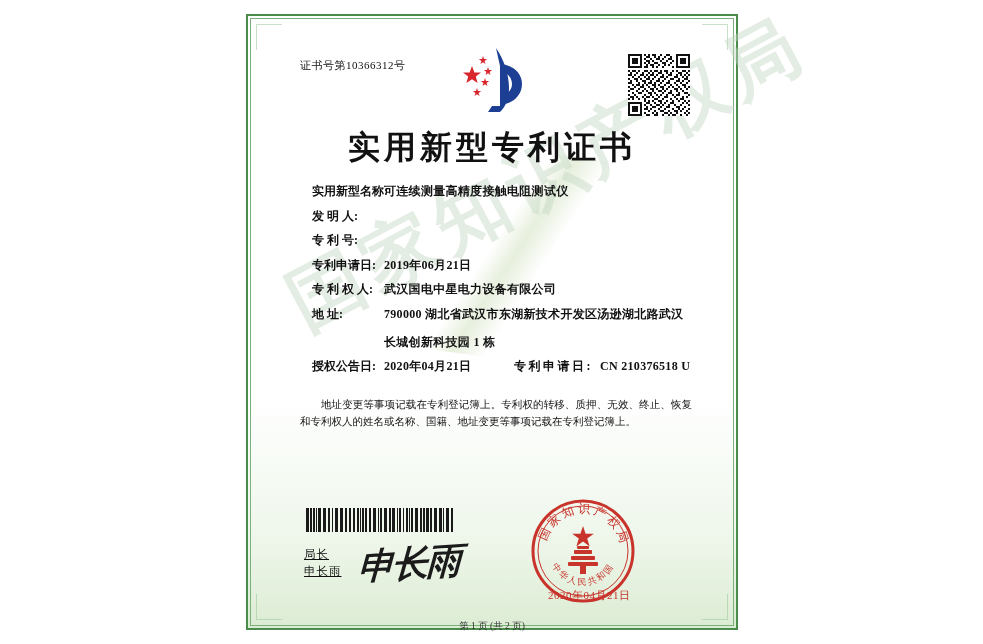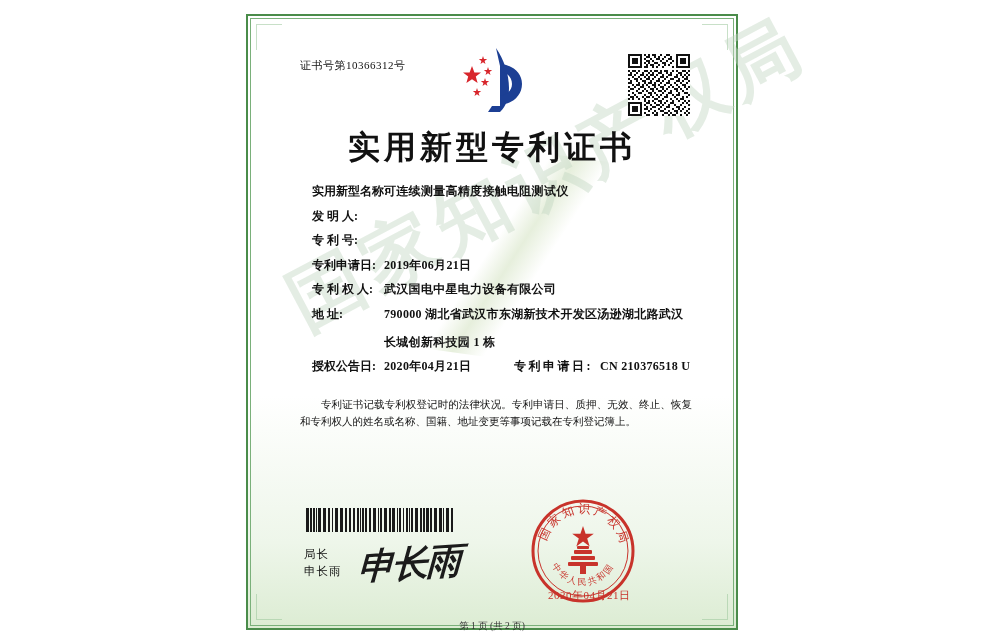--- a/index.html
+++ b/index.html
@@ -160,21 +160,21 @@
   .barcode i { display: block; background: #1a1a1a; height: 100%; }
 
   
   .sign-block {
     position: absolute;
     left: 304px; top: 546px;
     font-size: 11.5px;
     line-height: 17px;
     color: #111;
   }
-  .sign-block .lbl { letter-spacing: 1px; }
+  .sign-block .lbl { letter-spacing: 1px; text-decoration: underline; }
   .handwriting {
     position: absolute;
     left: 358px; top: 540px;
     font-family: "DejaVu Serif", serif;
     font-size: 36px;
     font-style: italic;
     font-weight: bold;
     color: #1b1b1b;
     transform: rotate(-4deg) skewX(-6deg);
     white-space: nowrap;
@@ -535,21 +535,21 @@
       <span class="f-label">授权公告日:</span>
       <span class="f-value">
         <span class="c1">2020年04月21日</span>
         <span class="lbl2">专利申请日:</span>
         <span class="c2">CN 210376518 U</span>
       </span>
     </div>
   </div>
 
   <div class="paras">
-    <p>专利证书记载专利权登记时的法律状况。专利申请日、质押、无效、终止、恢复和专利权人的姓名或名称、国籍、地址变更等事项记载在专利登记簿上。</p>
+    <p>地址变更等事项记载在专利登记簿上。专利权的转移、质押、无效、终止、恢复和专利权人的姓名或名称、国籍、地址变更等事项记载在专利登记簿上。</p>
   </div>
 
   <div class="barcode" id="barcode">
       <i style="width: 3px; margin-right: 1px;"></i>
       <i style="width: 2px; margin-right: 1px;"></i>
       <i style="width: 2px; margin-right: 1px;"></i>
       <i style="width: 1px; margin-right: 1px;"></i>
       <i style="width: 3px; margin-right: 2px;"></i>
       <i style="width: 3px; margin-right: 2px;"></i>
       <i style="width: 2px; margin-right: 2px;"></i>

